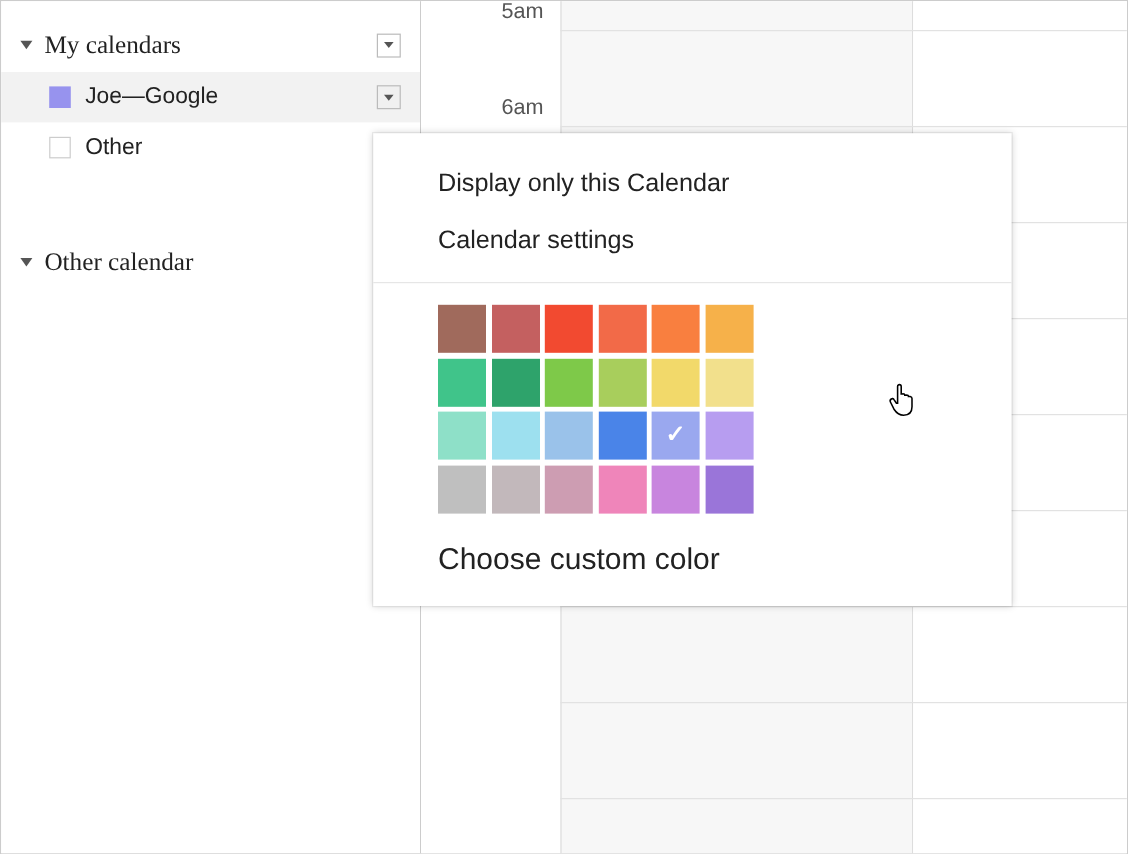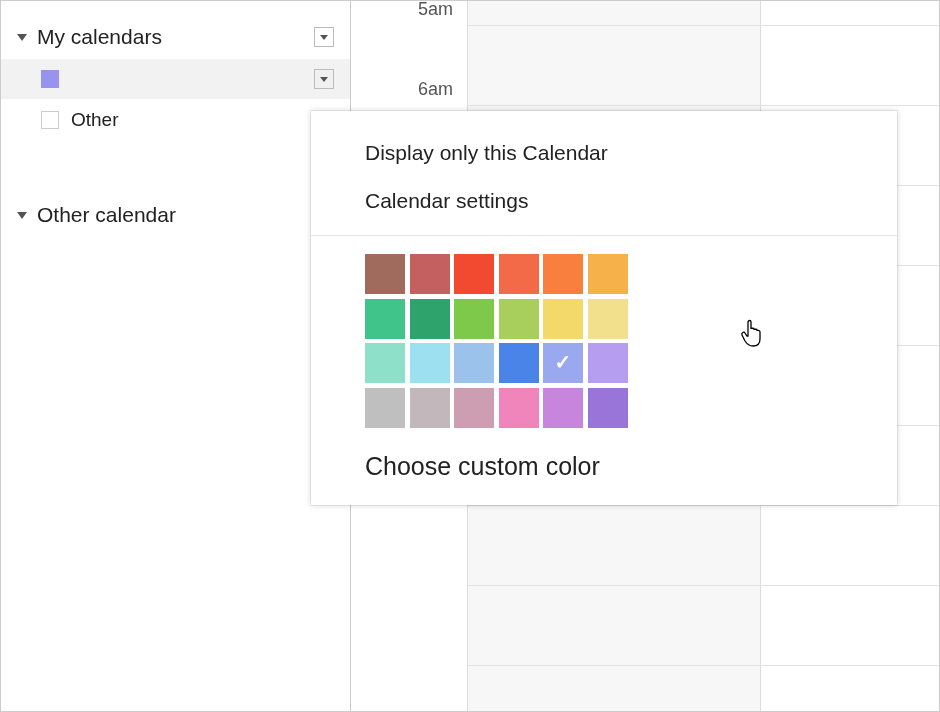--- a/index.html
+++ b/index.html
@@ -25,20 +25,21 @@
     width: 350px;
     border-right: 1px solid #ccc;
     padding-top: 18px;
     background: #fff;
   }
   .section-header {
     display: flex;
     align-items: center;
     padding: 6px 16px 10px 16px;
     position: relative;
+    font-family: Liberation Serif, serif;
   }
   .disclosure {
     width: 0; height: 0;
     border-left: 5px solid transparent;
     border-right: 5px solid transparent;
     border-top: 7px solid #555;
     margin-right: 10px;
   }
   .section-title {
     font-size: 21px;
@@ -137,21 +138,21 @@
     left: 116px; right: 0;
     height: 1px;
     background: #e2e2e2;
   }
 
   
   .popup {
     position: absolute;
     left: 310px;
     top: 110px;
-    width: 586px;
+    width: 532px;
     background: #fff;
     box-shadow: 0 0 6px rgba(0,0,0,0.18), 0 0 0 1px rgba(0,0,0,0.06);
     z-index: 10;
     padding: 18px 0 20px 0;
   }
   .menu-item {
     padding: 12px 54px;
     font-size: 21px;
     color: #222;
     cursor: pointer;
@@ -204,20 +205,21 @@
     <div class="section-header">
       <div class="disclosure"></div>
       <div class="section-title">My calendars</div>
       <div class="dropdown-square">
         <div class="mini-caret"></div>
       </div>
     </div>
 
     <div class="calendar-row selected">
       <div class="color-chip" id="chip-0" style="background: rgb(151, 147, 238);"></div>
+      <div class="calendar-name">Joe—Google</div>
       <div class="dropdown-square grey row-dropdown">
         <div class="mini-caret"></div>
       </div>
     </div>
 
     <div class="calendar-row">
       <div class="color-chip outline"></div>
       <div class="calendar-name">Other</div>
     </div>
 

